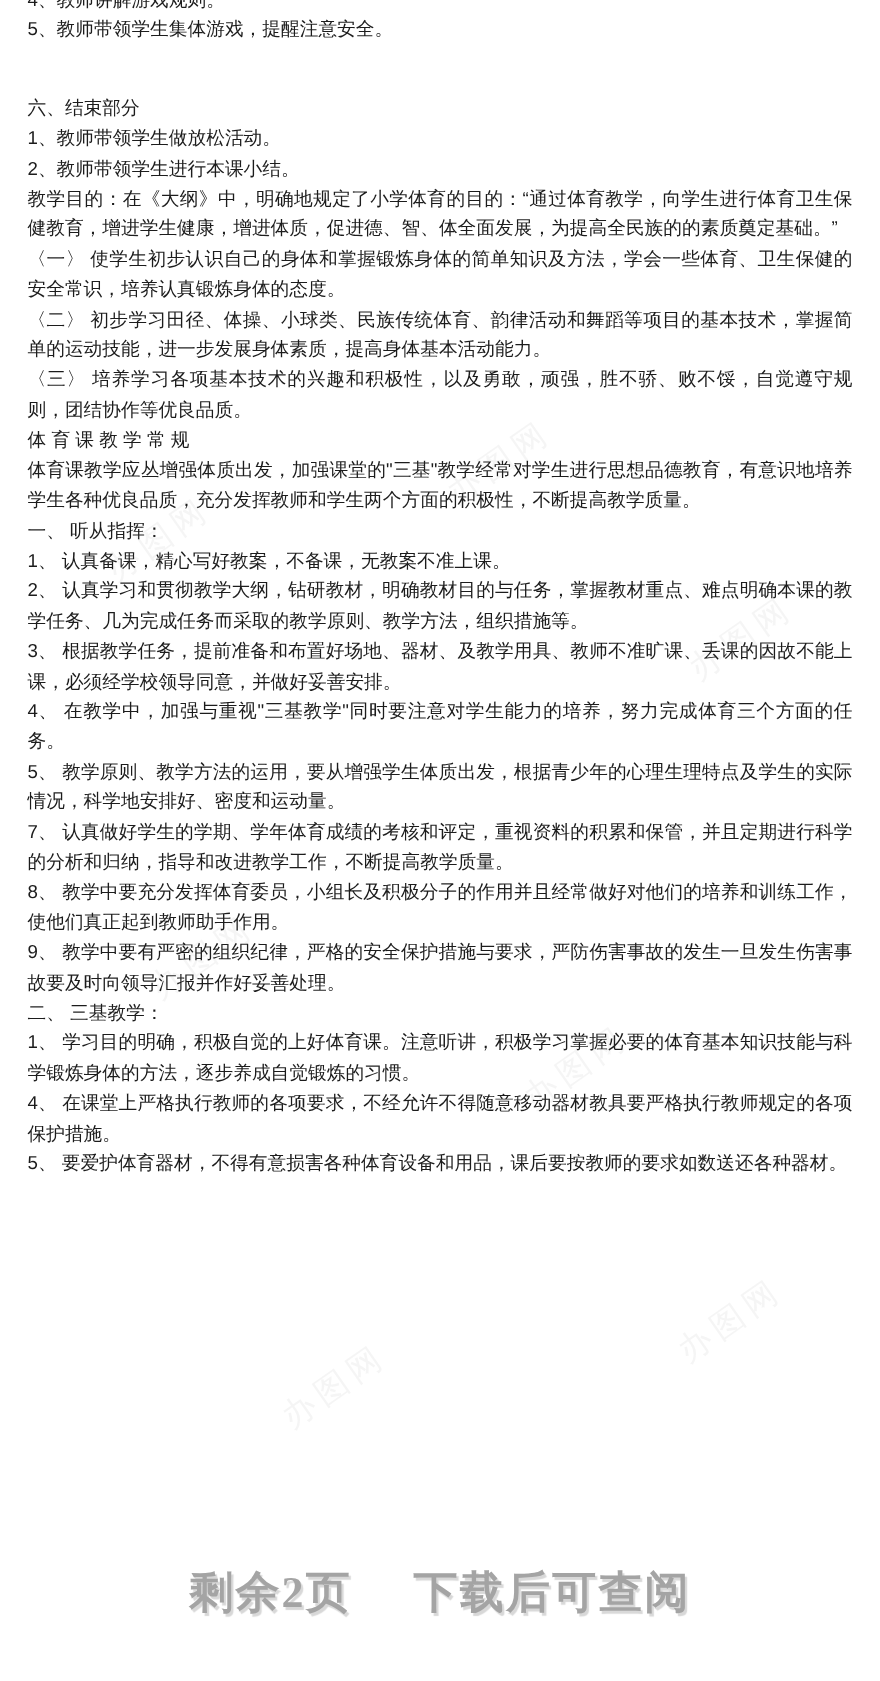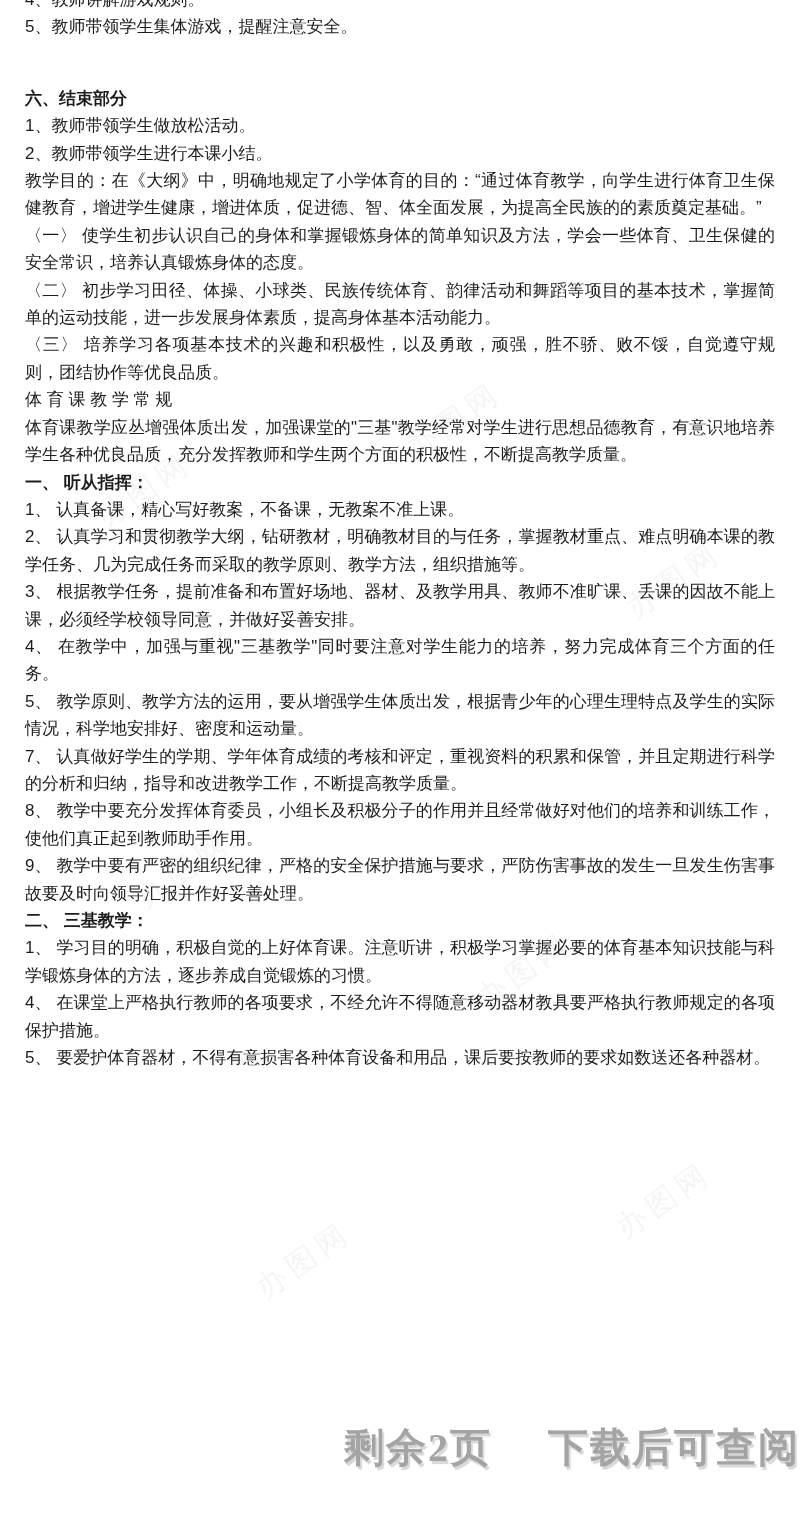--- a/index.html
+++ b/index.html
@@ -13,25 +13,25 @@
   .doc{
     padding:0 25px;
     color:#1c1c1c;
     font-size:17px;
     line-height:27.4px;
     text-align:justify;
     text-justify:inter-ideograph;
   }
   p.para{margin:0;}
   p.clip{margin-top:-14px;}
-  p.bold{font-weight:bold;}
+  p.bold{font-weight:normal;}
   .spacer{height:44px;}
   .footer{
     position:absolute;left:0;right:0;top:1420px;
-    text-align:right;
+    text-align:center;
     font-family:"Liberation Serif","DejaVu Serif",serif;
     font-weight:bold;
     font-size:40px;
     color:#a4a4a4;
     text-shadow:2px 3px 1px #d8d8d8;
     letter-spacing:2px;
   }
   .footer .sep{display:inline-block;width:56px;}
   .wm{
     position:absolute;

